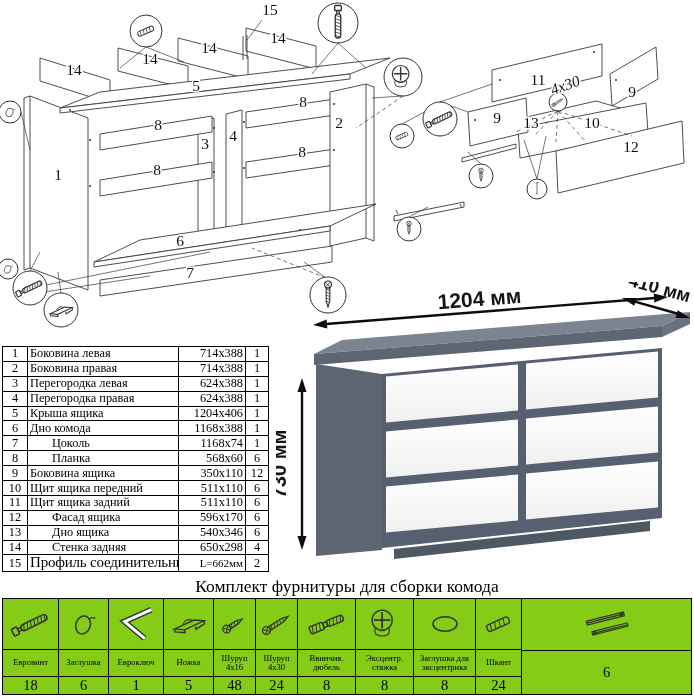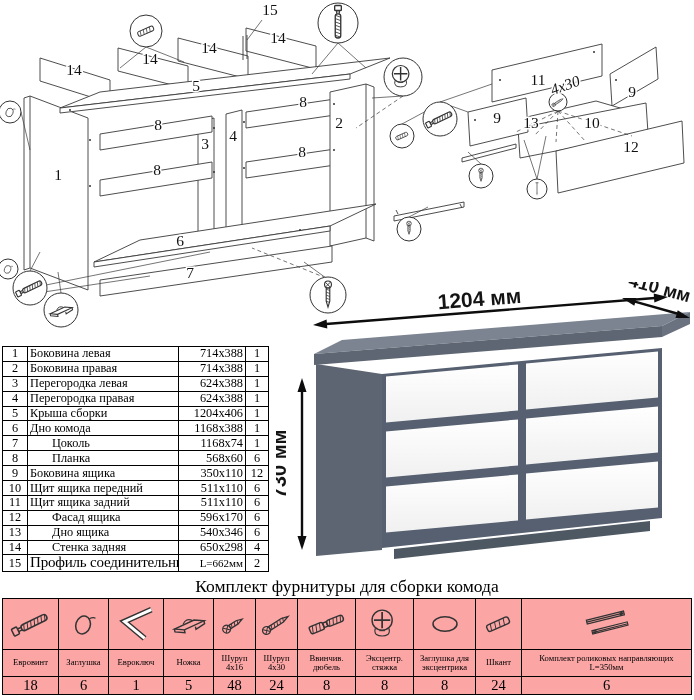--- a/index.html
+++ b/index.html
@@ -31,21 +31,21 @@
   td.c-num{width:20px;text-align:center;padding:0}
   td.c-name{width:146px}
   td.c-size{width:62px;text-align:right}
   td.c-qty{width:18px;text-align:center}
   tr.indent td.c-name{padding-left:24px}
   tr.condensed td.c-name{font-size:15px;letter-spacing:-.2px}
   tr.condensed td.c-size{font-size:11px}
 
   
   .hw-title{position:absolute;left:0;top:576px;width:694px;text-align:center;font-size:17.5px}
-  .hw{position:absolute;left:2px;top:598px;width:690px;height:97px;display:flex;border:1px solid #000;box-sizing:border-box;background:#fca5a5}
+  .hw{position:absolute;left:2px;top:598px;width:690px;height:97px;display:flex;border:1px solid #000;box-sizing:border-box;background:#84cc16}
   .hw-cell{border-right:1px solid #000;display:flex;flex-direction:column;box-sizing:border-box;min-width:0}
   .hw-cell:last-child{border-right:none}
   .hw-ico{height:51px;display:flex;align-items:center;justify-content:center;border-bottom:1px solid #000}
   .hw-name{height:26px;display:flex;align-items:center;justify-content:center;text-align:center;
            font-size:8.6px;line-height:1.12;border-bottom:1px solid #000;padding:0 1px}
   .hw-qty{flex:1;display:flex;align-items:center;justify-content:center;font-size:14.5px}
 </style>
 </head>
 <body>
 
@@ -390,21 +390,21 @@
           <td class="c-qty">1</td>
         </tr>
         <tr>
           <td class="c-num">4</td>
           <td class="c-name">Перегородка правая</td>
           <td class="c-size">624x388</td>
           <td class="c-qty">1</td>
         </tr>
         <tr>
           <td class="c-num">5</td>
-          <td class="c-name">Крыша сборки</td>
+          <td class="c-name">Крыша ящика</td>
           <td class="c-size">1204x406</td>
           <td class="c-qty">1</td>
         </tr>
         <tr>
           <td class="c-num">6</td>
           <td class="c-name">Дно комода</td>
           <td class="c-size">1168x388</td>
           <td class="c-qty">1</td>
         </tr>
         <tr class="indent">
@@ -601,18 +601,17 @@
             <g fill="none" stroke="#333" stroke-width="1.2" transform="rotate(-14 24 24)">
               <path d="M4 15h40v4H4z"></path>
               <path d="M4 17h40"></path>
               <circle cx="41" cy="17" r="1.2"></circle>
               <path d="M7 27h38v3.5H7z"></path>
               <path d="M7 29h38"></path>
               <circle cx="10" cy="28.7" r="1.2"></circle>
             </g>
           </svg>
         </div>
-        <div class="hw-name">Комплект роликовых направляющих L=350мм</div>
         <div class="hw-qty">6</div>
       </div>
     </div>
 
 </div>
 
 </body></html>

